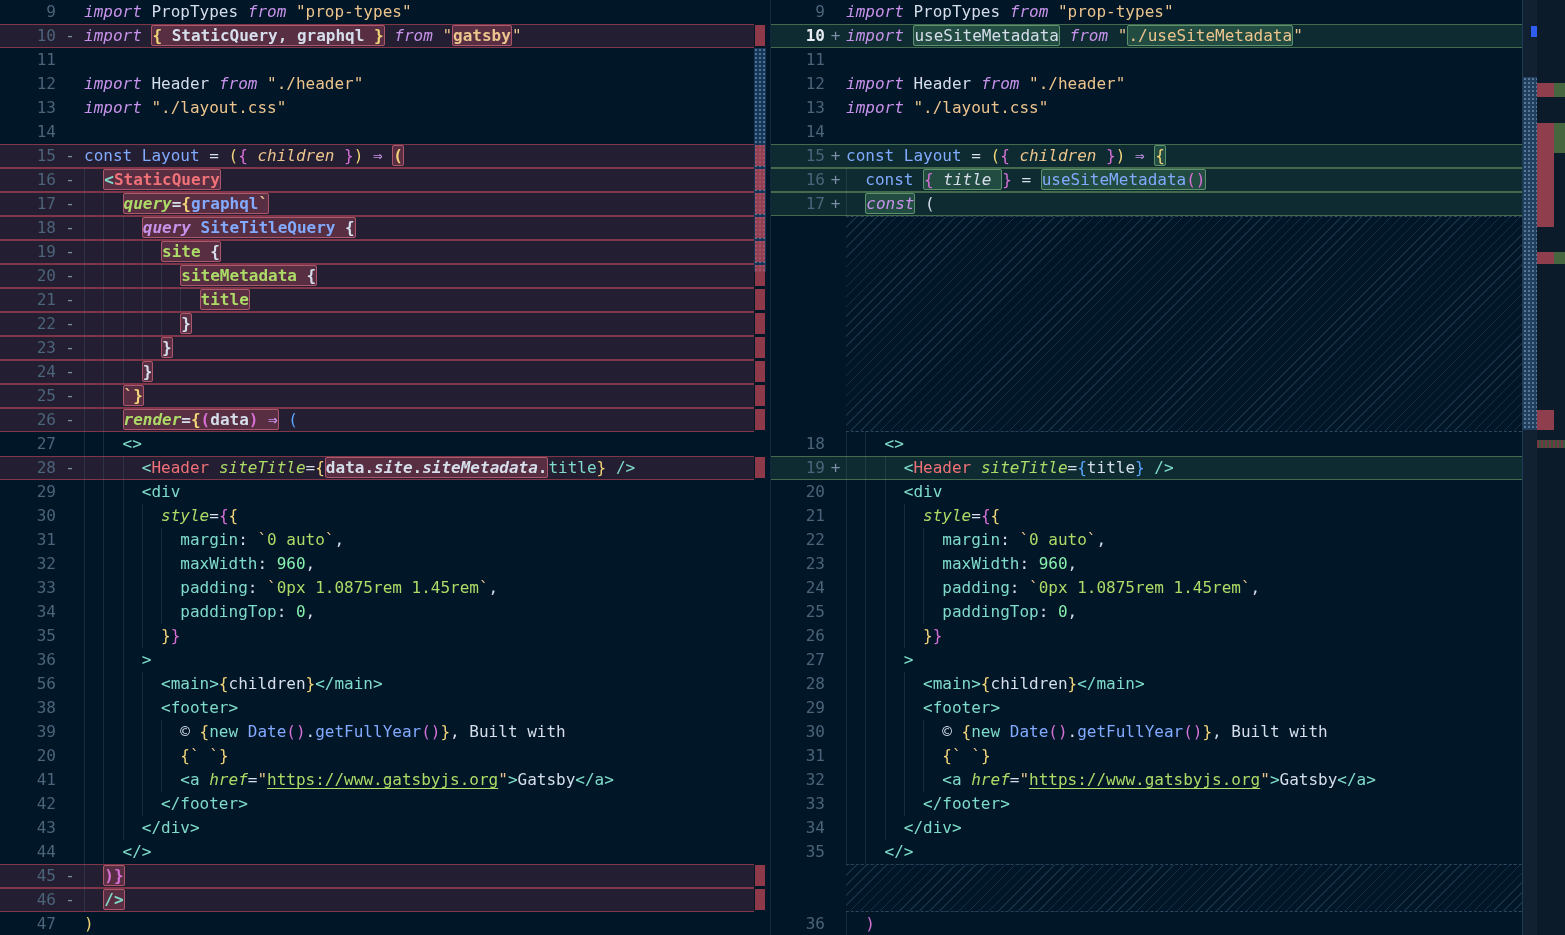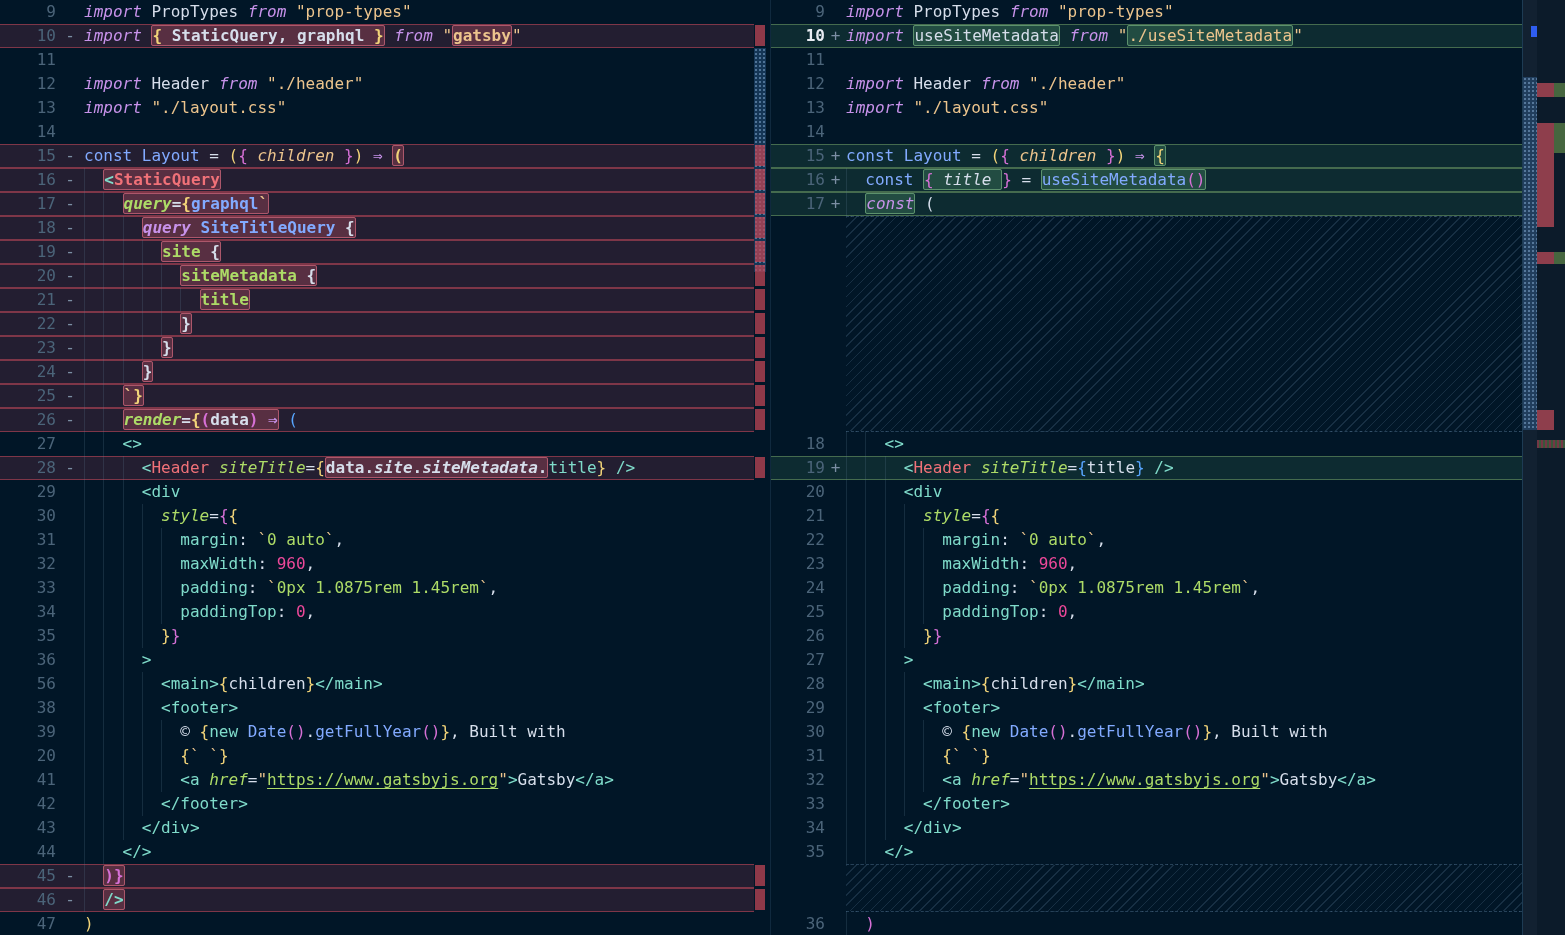--- a/index.html
+++ b/index.html
@@ -26,21 +26,21 @@
   .tk-w{color:#d6deeb}
   .tk-it{color:#d6deeb;font-style:italic}
   .tk-ch{color:#ecc48d;font-style:italic}
   .tk-st{color:#ecc48d}
   .tk-gr{color:#addb67}
   .tk-url{color:#addb67;text-decoration:underline;text-underline-offset:3px;}
   .tk-at{color:#addb67;font-style:italic}
   .tk-bl{color:#82aaff}
   .tk-cp{color:#f07178}
   .tk-te{color:#7fdbca}
-  .tk-nu{color:#ec4899}
+  .tk-nu{color:#86efac}
   .tk-gd{color:#f2d479}
   .tk-pk{color:#d670d6}
   .tk-bb{color:#58a6ff}
   .tk-ar{color:#c792ea}
   .filler{display:flex;}
   .filler .gutpad{flex:none;}
   #right-pane .gutpad{width:75px;}
   .hatch{flex:1;box-sizing:border-box;border-top:1px dashed rgba(109,145,181,0.35);border-bottom:1px dashed rgba(109,145,181,0.35);
          background-image:repeating-linear-gradient(135deg,rgba(109,145,181,0.20) 0 1px,transparent 1px 7px);}
   #left-ruler{position:absolute;left:754px;top:0;width:12px;height:936px;}

